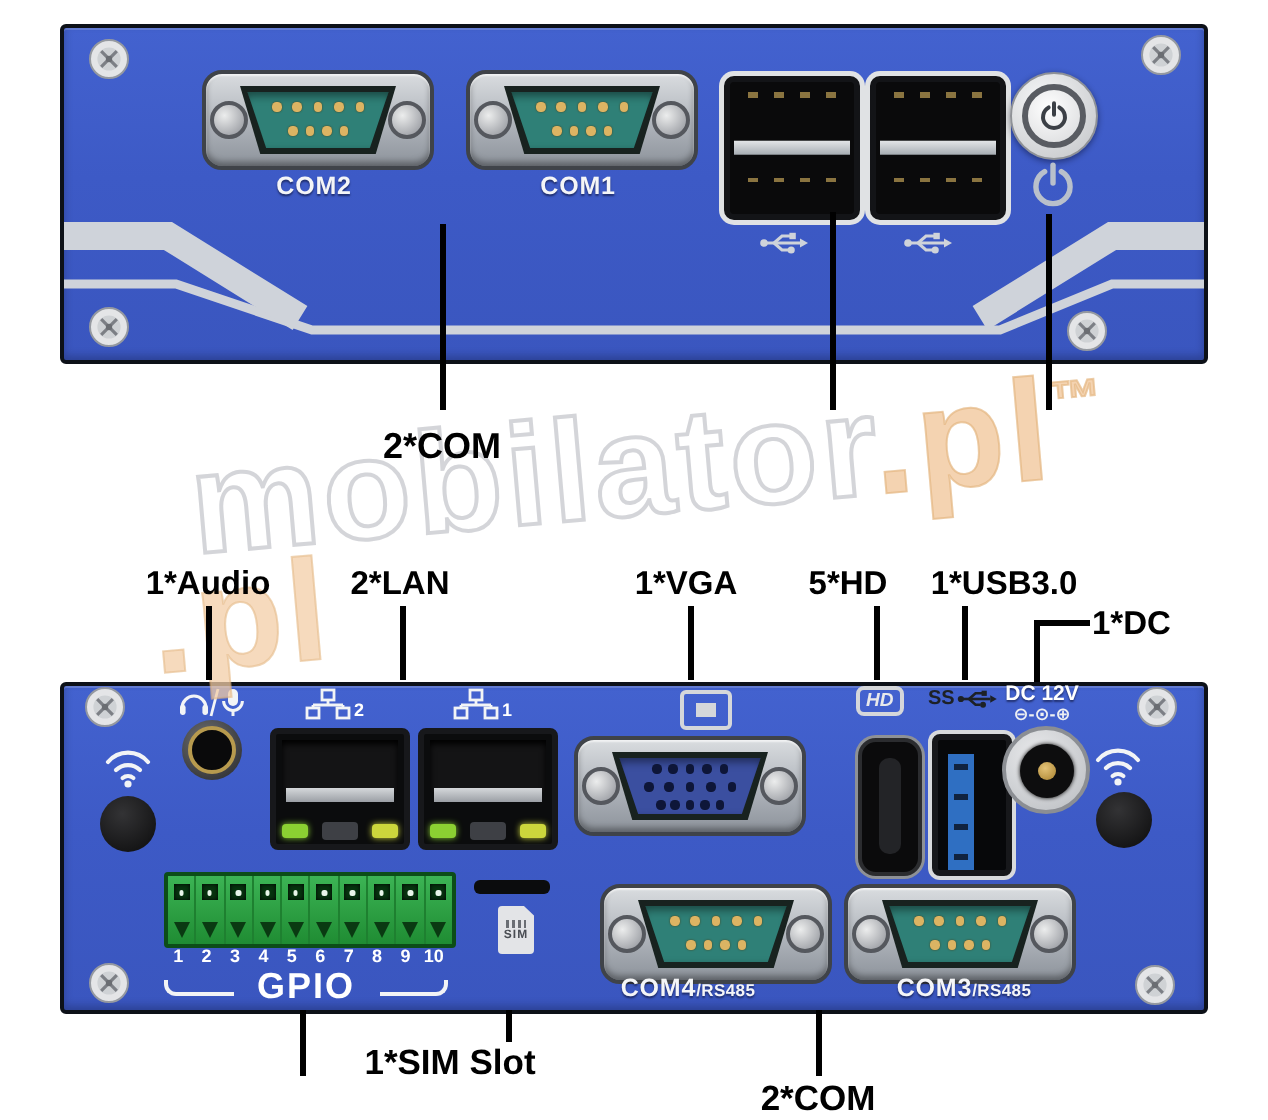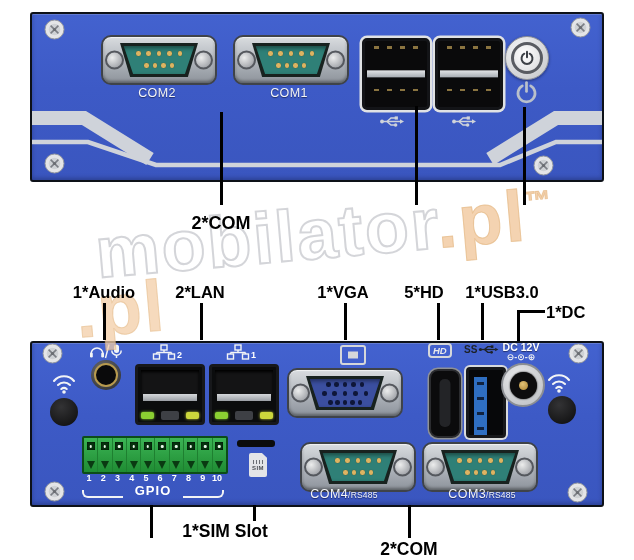--- a/index.html
+++ b/index.html
@@ -36,21 +36,21 @@
               box-shadow:inset 0 2px 4px rgba(0,0,0,.45);}
   .db9.vga .dface .inn{background:#3b4fa0;}
   .prow{position:absolute;display:flex;justify-content:space-between;}
   .prow.t{left:16px;right:16px;top:8px}
   .prow.b{left:24px;right:24px;top:20px}
   .prow.v1{left:20px;right:20px;top:6px}
   .prow.v2{left:16px;right:16px;top:15px}
   .prow.v3{left:22px;right:22px;top:24px}
   i.pin{display:block;width:4.5px;height:4.5px;border-radius:50%;background:#dcb463;box-shadow:0 0 1px #4d3d14;}
   i.vhole{display:block;width:4.5px;height:4.5px;border-radius:50%;background:#0e1638;}
-  .portlabel{position:absolute;transform:translateX(-50%);color:#f4f5f7;font-weight:normal;
+  .portlabel{position:absolute;transform:translateX(-50%);color:#f4f5f7;font-weight:bold;
              font-size:12.5px;letter-spacing:.4px;white-space:nowrap;text-shadow:0 1px 1px rgba(0,0,20,.5);}
   .portlabel .sub{font-size:8.5px;letter-spacing:.2px;}
 
   
   .usb2{position:absolute;width:62px;height:66px;background:#0a0a0b;border:3px solid #131417;
         border-radius:5px;box-shadow:0 0 0 2.5px #e0e2e4;}
   .usb2 .mid{position:absolute;left:2px;right:2px;top:50%;transform:translateY(-52%);height:7px;
              background:linear-gradient(#e3e5e7,#a7adb3);}
   .usb2 .trow{position:absolute;left:9px;right:9px;display:flex;justify-content:space-between;}
   .usb2 .trow.a{top:5px}.usb2 .trow.b{bottom:16px}
@@ -105,21 +105,21 @@
   .gcell{flex:1;position:relative;border-right:1px solid #1e8030;}
   .gcell:last-child{border-right:none;}
   .gcell .hole{position:absolute;left:50%;top:4px;transform:translateX(-50%);width:8px;height:8px;
                background:#06330e;box-shadow:inset 0 0 2px #000;}
   .gcell .dotw{position:absolute;left:50%;top:7px;transform:translateX(-50%);width:2.5px;height:2.5px;
                background:#e8f5e9;border-radius:50%;}
   .gcell .vee{position:absolute;left:50%;bottom:3px;transform:translateX(-50%);width:0;height:0;
               border-left:4.5px solid transparent;border-right:4.5px solid transparent;border-top:8px solid #0a3a12;}
   .gnums{position:absolute;display:flex;color:#fff;font-weight:bold;font-size:9px;}
   .gnums span{flex:1;text-align:center;}
-  .glabel{position:absolute;display:flex;align-items:flex-end;gap:12px;color:#fff;font-weight:bold;font-size:13px;letter-spacing:1px;}
+  .glabel{position:absolute;display:flex;align-items:center;gap:12px;color:#fff;font-weight:bold;font-size:18px;letter-spacing:1px;}
   .gline{flex:1;height:6px;border-bottom:2px solid #f2f3f5;}
   .gline.l{border-left:2px solid #f2f3f5;border-bottom-left-radius:6px;}
   .gline.r{border-right:2px solid #f2f3f5;border-bottom-right-radius:6px;}
 
   
   .simbar{position:absolute;background:#0b0c0d;border-radius:3px;}
   .simcard{position:absolute;background:#e3e4e7;border-radius:2px;clip-path:polygon(0 0,72% 0,100% 20%,100% 100%,0 100%);
            display:flex;flex-direction:column;align-items:center;justify-content:center;gap:1px;}
   .simcard .bars{width:10px;height:4px;background:repeating-linear-gradient(90deg,#6b6e74 0 1.5px,transparent 1.5px 3px);}
   .simcard .st{font-size:6px;font-weight:bold;color:#4a4d53;letter-spacing:.5px;}

